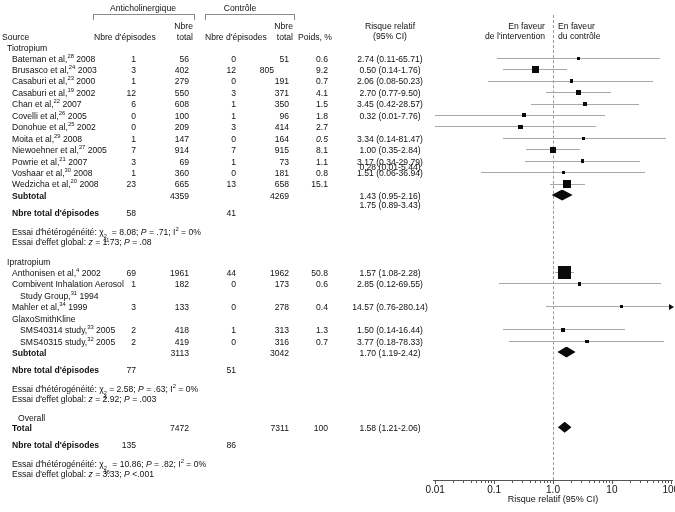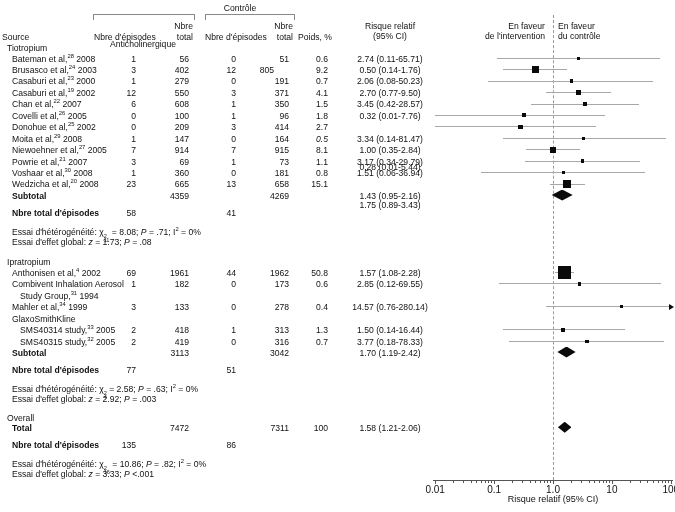--- a/index.html
+++ b/index.html
@@ -21,21 +21,21 @@
   .ticklab{position:absolute;font-size:10px;color:#111;transform:translateX(-50%);}
   .chb{display:inline-flex;flex-direction:column;vertical-align:-3px;}
   .chb sup,.chb sub{font-size:5.6px;line-height:4.6px;vertical-align:baseline;}
   i{font-style:italic;}
 </style>
 </head>
 <body>
 
 <div id="fig">
 
-  <div class="abs c" style="left:93px;top:3px;width:100px;margin-top:36px;">Anticholinergique</div>
+  <div class="abs c" style="left:93px;top:3px;width:100px;">Anticholinergique</div>
   <div class="abs c" style="left:190px;top:3px;width:100px;">Contrôle</div>
   <div class="bracket" style="left:93px;top:14px;width:100px;"></div>
   <div class="bracket" style="left:205px;top:14px;width:88px;"></div>
 
   <div class="abs r" style="left:153px;top:21px;width:40px;">Nbre</div>
   <div class="abs r" style="left:253px;top:21px;width:40px;">Nbre</div>
 
   <div class="abs" style="left:2px;top:31.5px;">Source</div>
   <div class="abs" style="left:94px;top:31.5px;">Nbre d'épisodes</div>
   <div class="abs r" style="left:153px;top:31.5px;width:40px;">total</div>
@@ -230,21 +230,21 @@
       <div class="abs c" style="left: 344px; top: 347.95px; width: 92px;">1.70 (1.19-2.42)</div>
       <div class="diamond" style="left: 557.4px; top: 346.6px; width: 18.2px; height: 11px;"></div>
       <div class="abs b" style="left: 12px; top: 364.7px;">Nbre total d'épisodes</div>
       <div class="abs r" style="left: 96px; top: 364.7px; width: 40px;">77</div>
       <div class="abs r" style="left: 196px; top: 364.7px; width: 40px;">51</div>
       <div class="abs" style="left: 12px; top: 383.55px;">Essai d'hétérogénéité: χ<span class="chb">
           <sup>2</sup>
           <sub>4</sub>
         </span> = 2.58; <i>P</i> = .63; I<sup>2</sup> = 0%</div>
       <div class="abs" style="left: 12px; top: 394.25px;">Essai d'effet global: <i>z</i> = 2.92; <i>P</i> = .003</div>
-      <div class="abs" style="left: 7px; top: 412.55px;">Overall</div>
+      <div class="abs" style="left: 18px; top: 412.55px;">Overall</div>
       <div class="abs b" style="left: 12px; top: 423.05px;">Total</div>
       <div class="abs r" style="left: 149px; top: 423.05px; width: 40px;">7472</div>
       <div class="abs r" style="left: 249px; top: 423.05px; width: 40px;">7311</div>
       <div class="abs r" style="left: 288px; top: 423.05px; width: 40px;">100</div>
       <div class="abs c" style="left: 344px; top: 423.05px; width: 92px;">1.58 (1.21-2.06)</div>
       <div class="diamond" style="left: 557.9px; top: 421.7px; width: 13.6px; height: 11px;"></div>
       <div class="abs b" style="left: 12px; top: 439.8px;">Nbre total d'épisodes</div>
       <div class="abs r" style="left: 96px; top: 439.8px; width: 40px;">135</div>
       <div class="abs r" style="left: 196px; top: 439.8px; width: 40px;">86</div>
       <div class="abs" style="left: 12px; top: 458.65px;">Essai d'hétérogénéité: χ<span class="chb">

